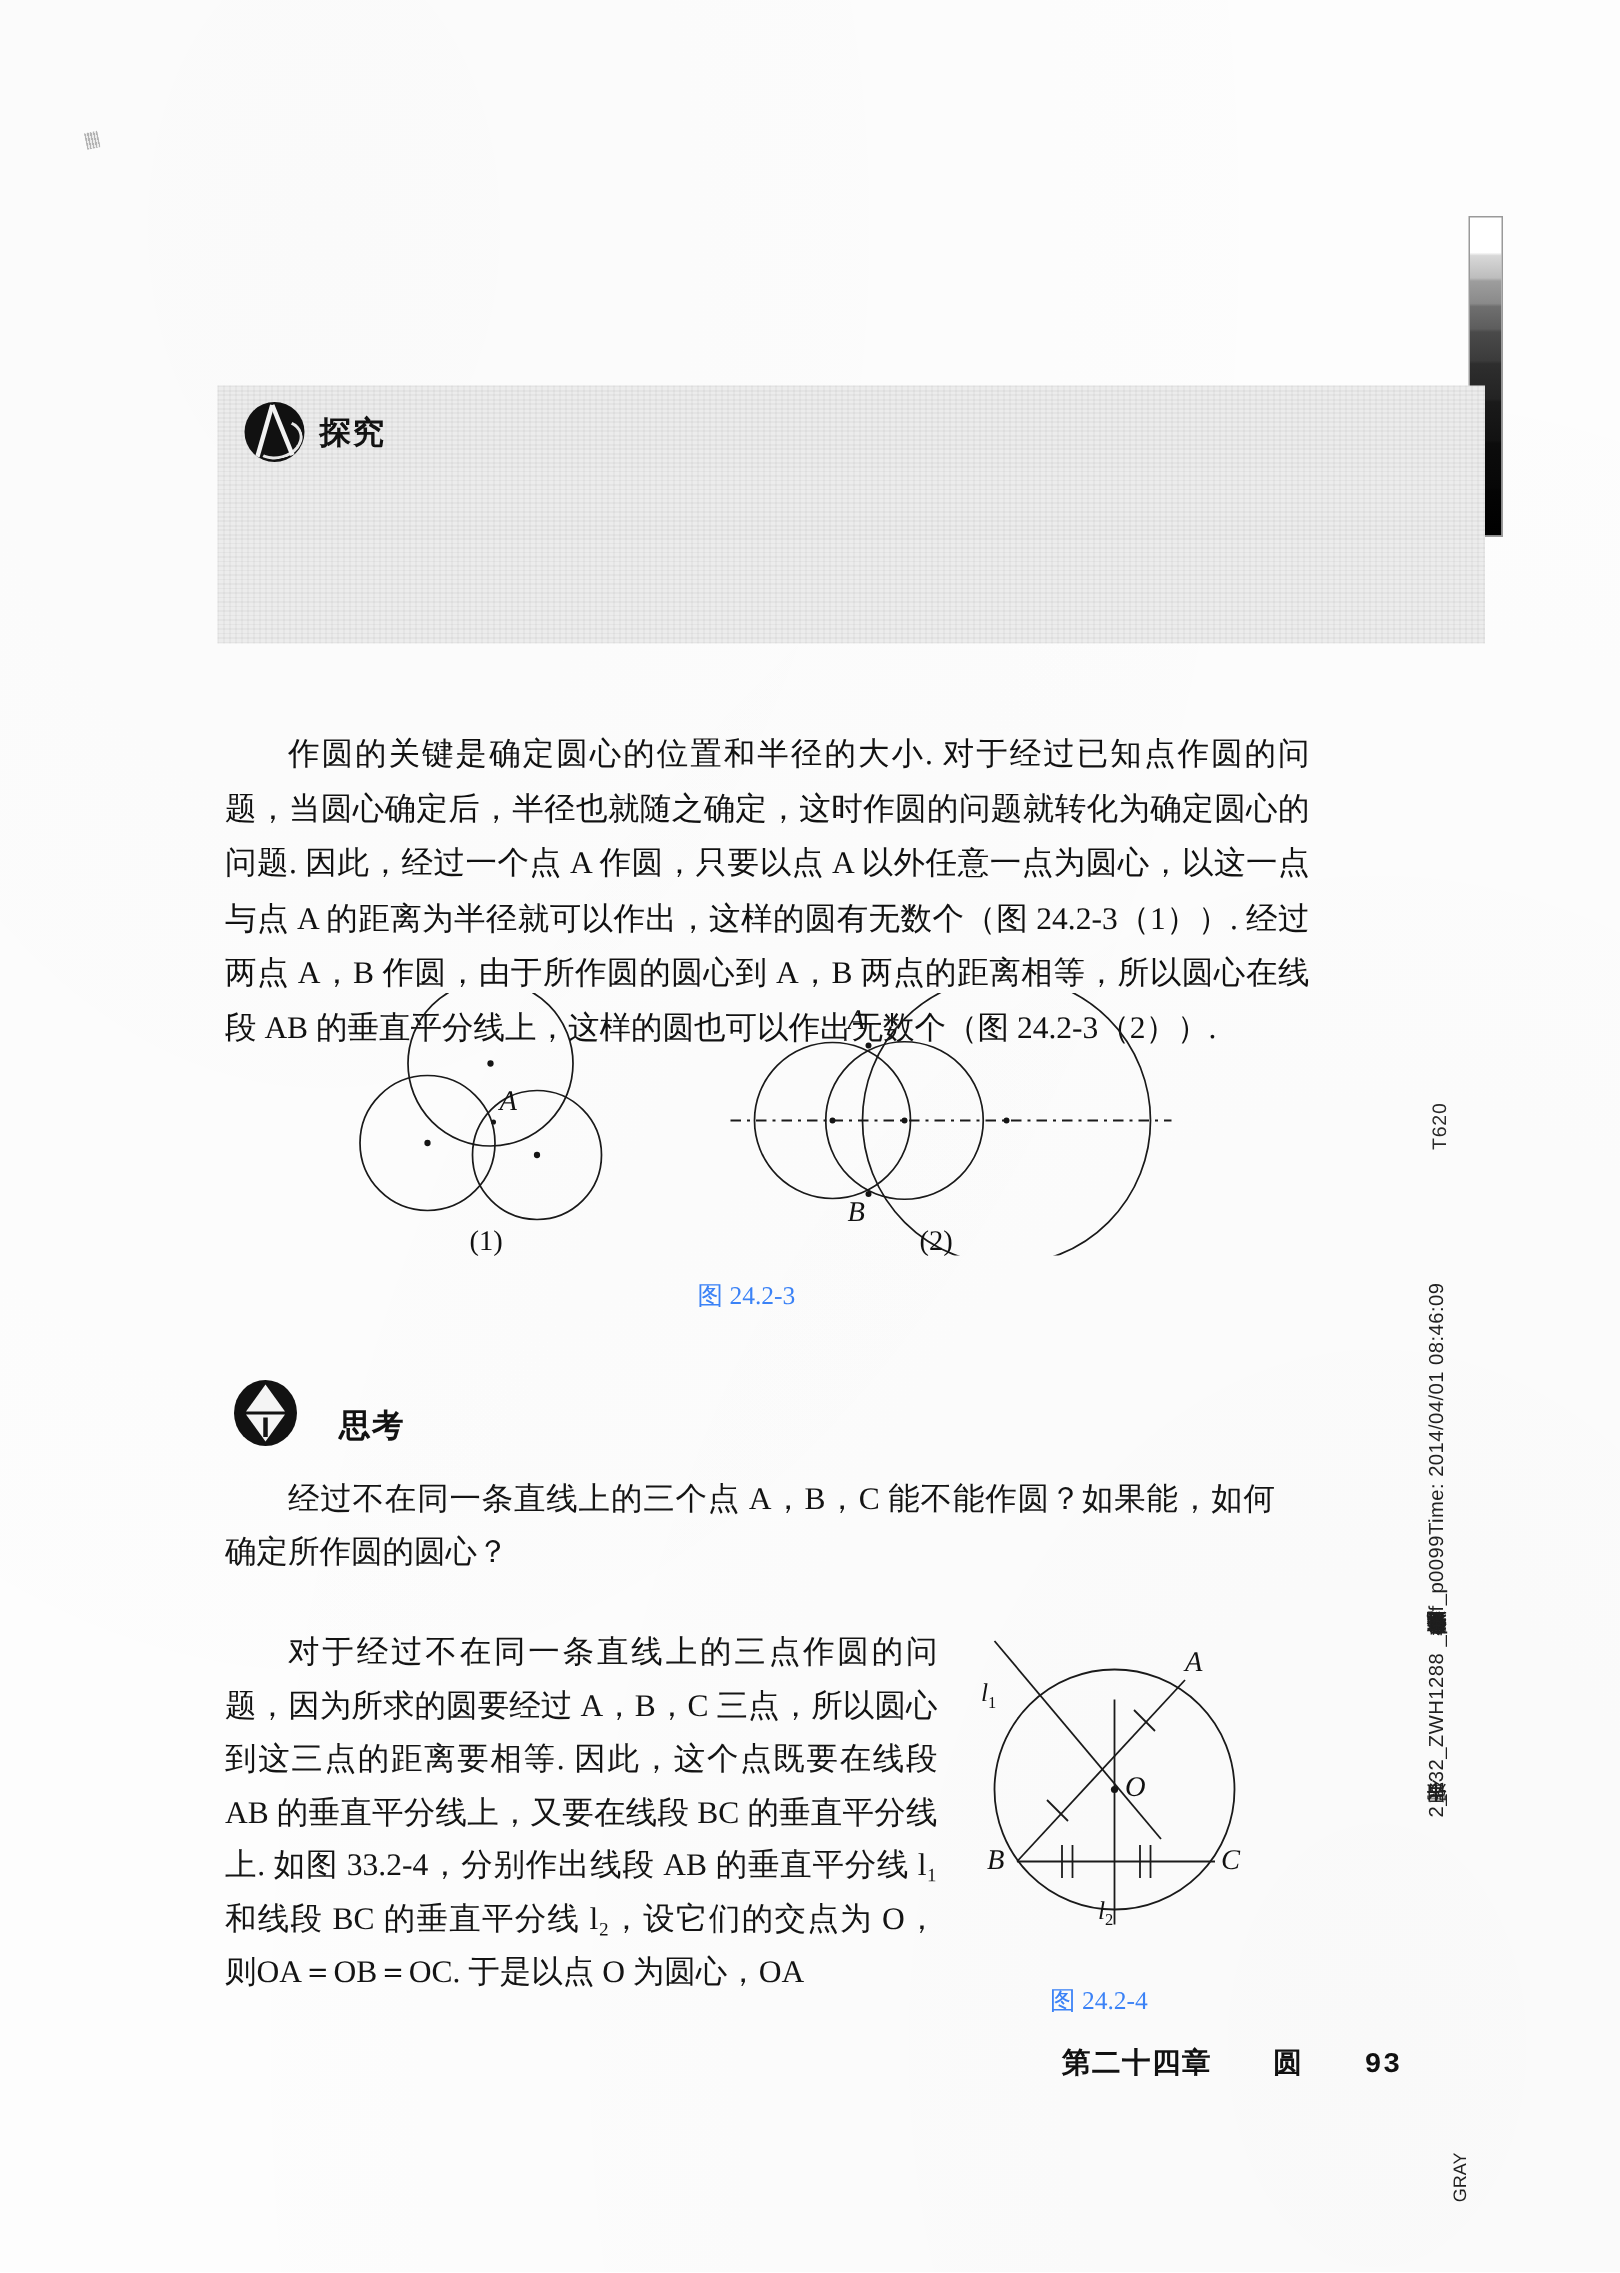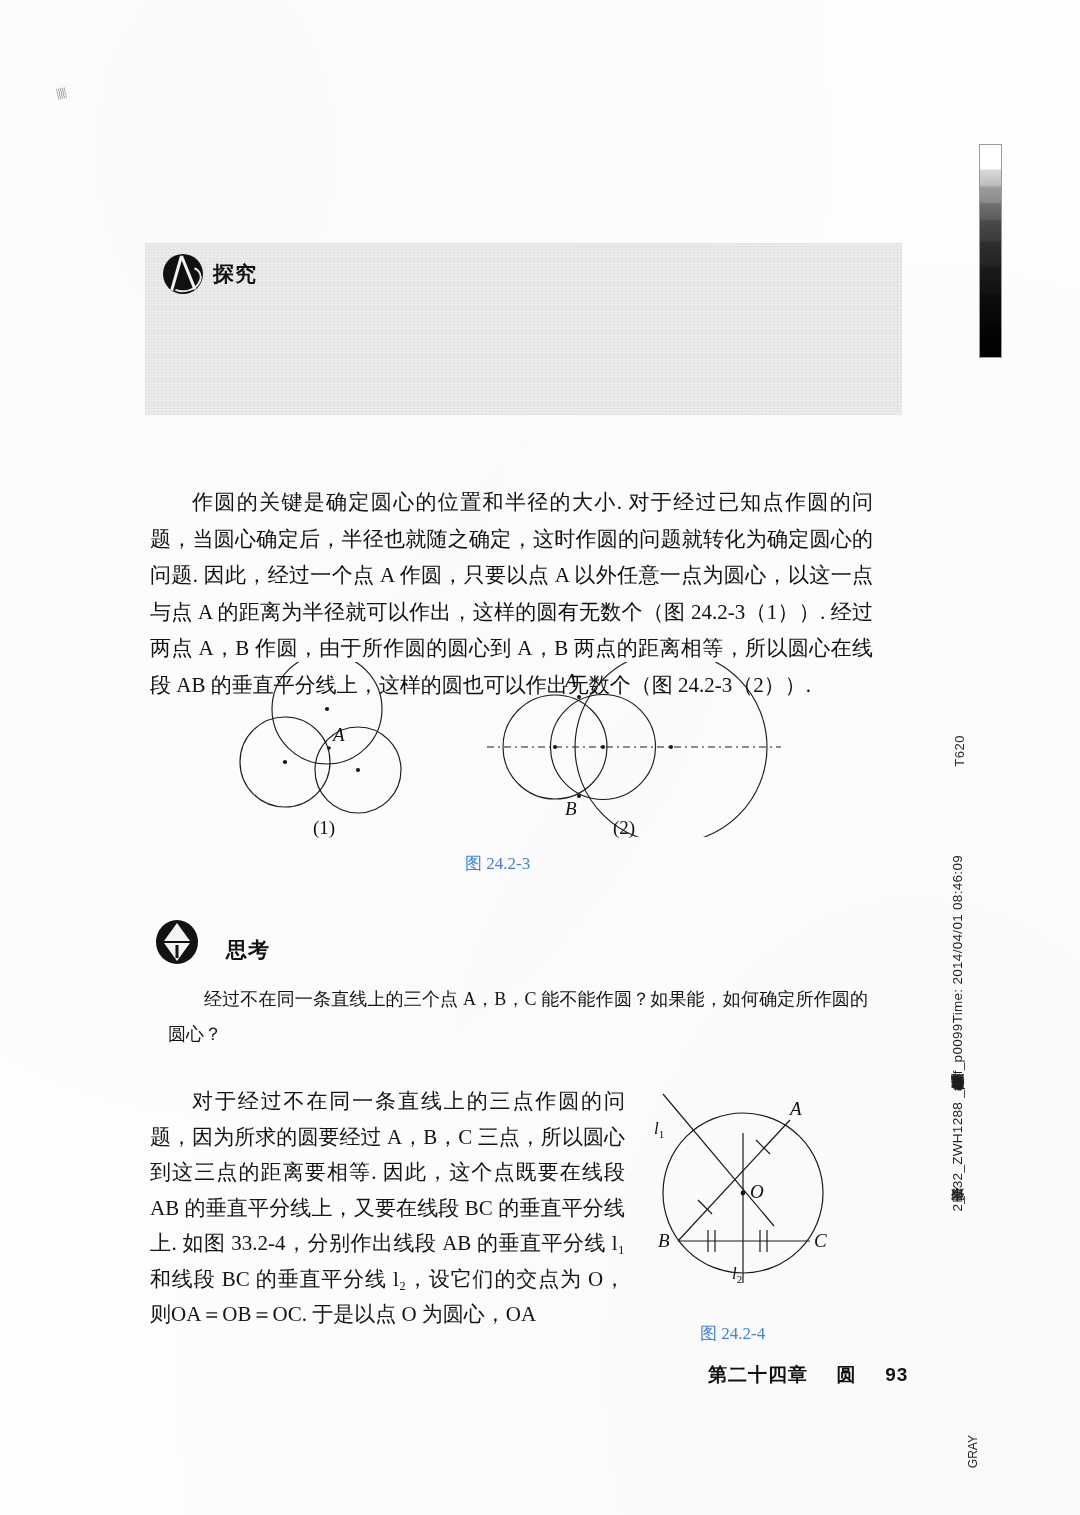--- a/index.html
+++ b/index.html
@@ -99,28 +99,27 @@
     white-space: nowrap;
   }
 
   
   .col { position: absolute; }
 
   
   #inquiry-box {
     position: absolute;
     left: 145px;
-    top: 243px;
-    width: 737px;
+    top: 257px;
+    width: 845px;
     height: 172px;
     background: #ececec;
     background-image:
       repeating-linear-gradient(0deg, rgba(0,0,0,0.035) 0 1px, rgba(0,0,0,0) 1px 3px),
       repeating-linear-gradient(90deg, rgba(0,0,0,0.030) 0 1px, rgba(0,0,0,0) 1px 4px);
-    padding-left: 20px;
   }
   .badge-row {
     position: absolute;
     left: 18px;
     top: 11px;
     display: flex;
     align-items: center;
     gap: 10px;
   }
   .badge-icon-explore {
@@ -186,24 +185,24 @@
     text-indent: 2em;
     color: #111;
     margin-top: 32px;
   }
   #par-main {
     left: 150px;
     top: 452px;
     width: 723px;
   }
   #think-text {
-    left: 168px;
+    left: 150px;
     top: 982px;
     width: 700px;
-    font-size: 18px;
+    font-size: 21px;
     line-height: 35px;
     text-indent: 2em;
     text-align: justify;
   }
   #par-lower {
     left: 150px;
     top: 1084px;
     width: 475px;
     font-size: 21px;
     line-height: 35.5px;
@@ -276,21 +275,21 @@
   .fig-letter sub { font-size: 11px; font-style: normal; }
 
   #fig243 { left: 225px; top: 662px; width: 570px; height: 175px; }
   #fig244 { left: 640px; top: 1078px; width: 235px; height: 230px; }
 
   
   #footer {
     position: absolute;
     left: 708px;
     top: 1362px;
-    font-family: Liberation Sans, sans-serif;
+    font-family: Liberation Mono, monospace;
     font-weight: bold;
     font-size: 19px;
     color: #111;
     letter-spacing: 1px;
     white-space: nowrap;
   }
 </style>
 </head>
 <body>
 

